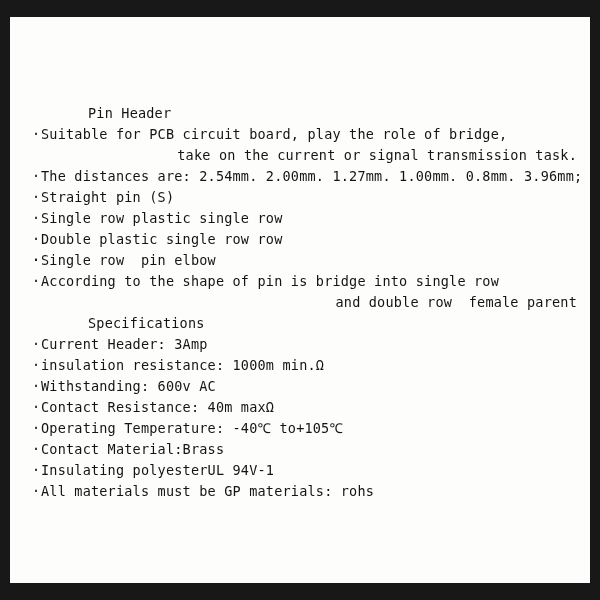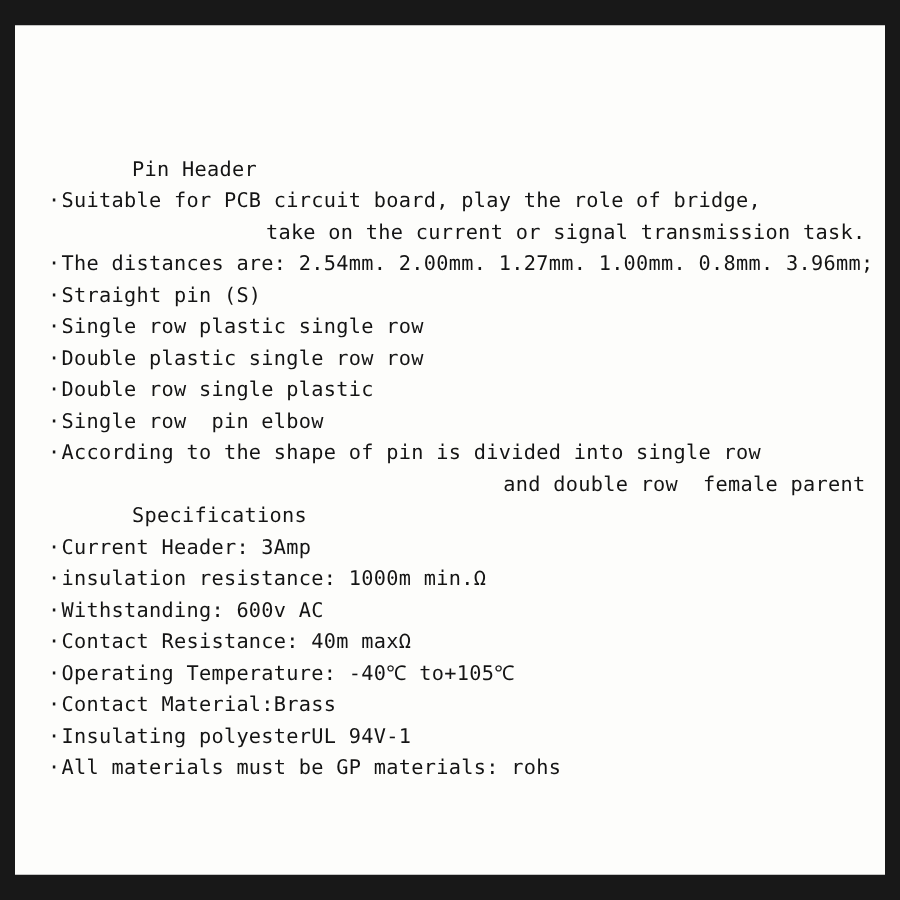--- a/index.html
+++ b/index.html
@@ -97,23 +97,23 @@
 
   <div class="sheet">
     <div class="content">
         <div class="line heading"><span>Pin Header</span></div>
         <div class="line bullet"><span class="dot">·</span><span>Suitable for PCB circuit board, play the role of bridge,</span></div>
         <div class="line cont"><span>take on the current or signal transmission task.</span></div>
         <div class="line bullet"><span class="dot">·</span><span>The distances are: 2.54mm. 2.00mm. 1.27mm. 1.00mm. 0.8mm. 3.96mm;</span></div>
         <div class="line bullet"><span class="dot">·</span><span>Straight pin (S)</span></div>
         <div class="line bullet"><span class="dot">·</span><span>Single row plastic single row</span></div>
         <div class="line bullet"><span class="dot">·</span><span>Double plastic single row row</span></div>
-        <div class="line bullet"><span class="dot">·</span><span>Double row single plastic</span></div>
+        <div class="line bullet"><span class="dot">·</span></div>
         <div class="line bullet"><span class="dot">·</span><span>Single row  pin elbow</span></div>
-        <div class="line bullet"><span class="dot">·</span><span>According to the shape of pin is divided into single row</span></div>
+        <div class="line bullet"><span class="dot">·</span><span>According to the shape of pin is bridge into single row</span></div>
         <div class="line cont"><span>and double row  female parent</span></div>
         <div class="line sub-heading"><span>Specifications</span></div>
         <div class="line bullet"><span class="dot">·</span><span>Current Header: 3Amp</span></div>
         <div class="line bullet"><span class="dot">·</span><span>insulation resistance: 1000m min.Ω</span></div>
         <div class="line bullet"><span class="dot">·</span><span>Withstanding: 600v AC</span></div>
         <div class="line bullet"><span class="dot">·</span><span>Contact Resistance: 40m maxΩ</span></div>
         <div class="line bullet"><span class="dot">·</span><span>Operating Temperature: -40℃ to+105℃</span></div>
         <div class="line bullet"><span class="dot">·</span><span>Contact Material:Brass</span></div>
         <div class="line bullet"><span class="dot">·</span><span>Insulating polyesterUL 94V-1</span></div>
         <div class="line bullet"><span class="dot">·</span><span>All materials must be GP materials: rohs</span></div>

